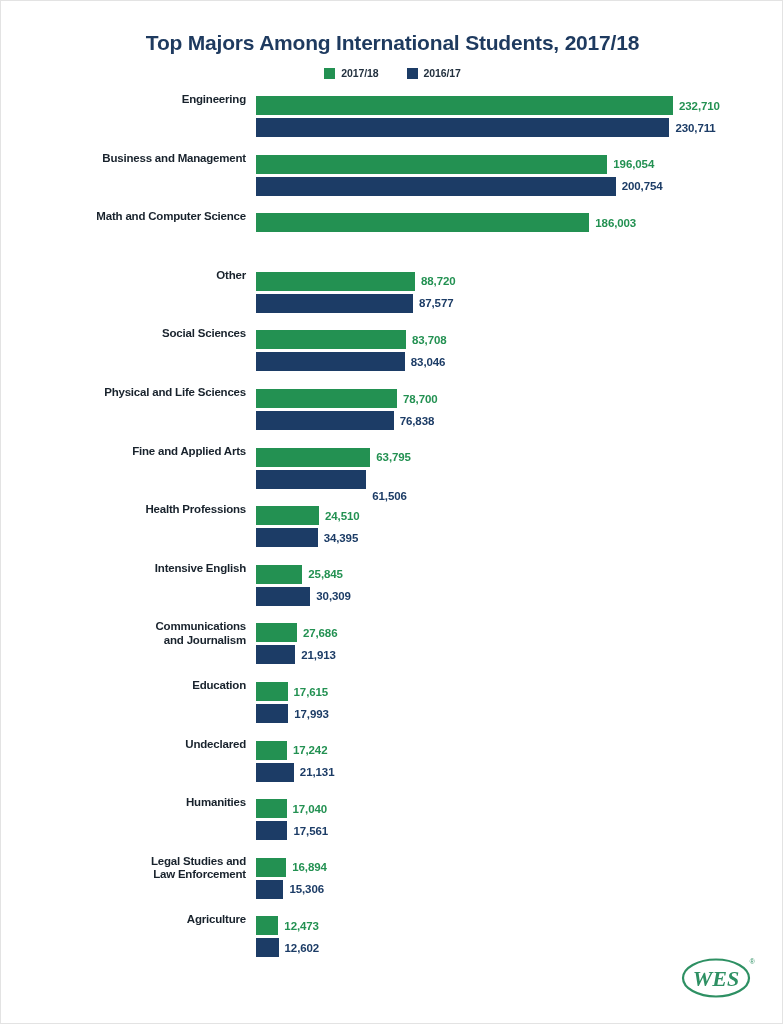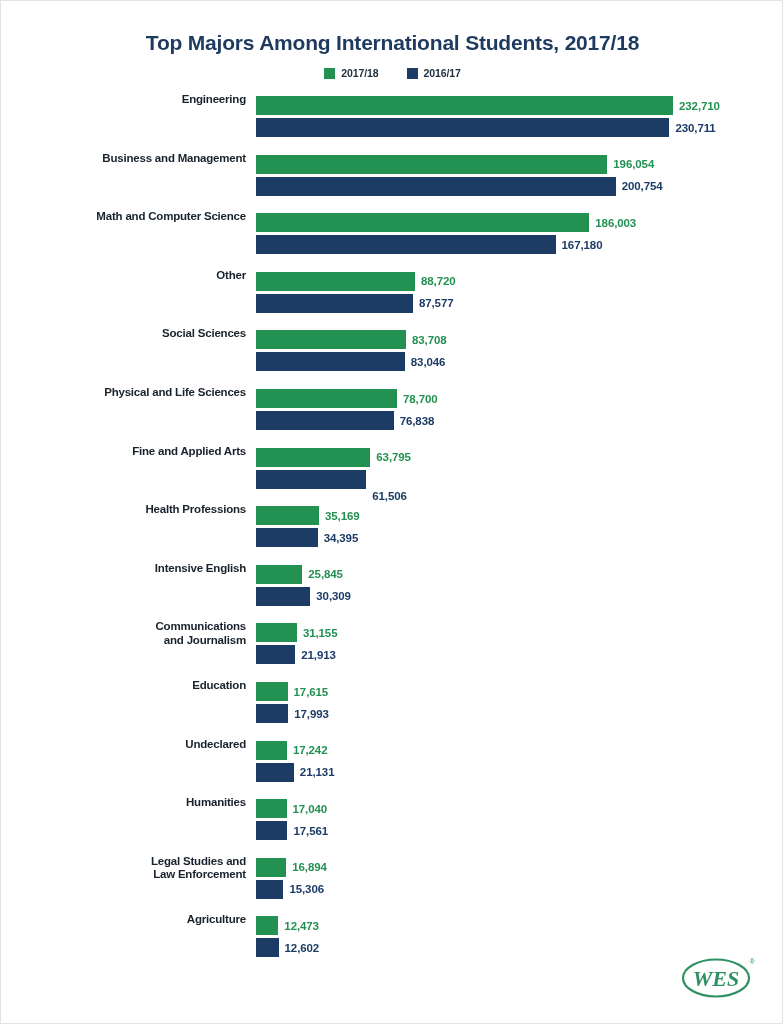--- a/index.html
+++ b/index.html
@@ -183,24 +183,20 @@
       </div>
       <div class="row" style="top: 117.2px;">
         <div class="row-label">
           <span>Math and Computer Science</span>
         </div>
         <div class="bars">
           <div class="bar-line current">
             <span class="bar" style="width: 333.304px; background: rgb(35, 145, 82);"></span>
             <span class="bar-value" style="color: rgb(35, 145, 82);">186,003</span>
           </div>
-          <div class="bar-line previous">
-            <span class="bar" style="width: 299.575px; background: rgb(28, 60, 102);"></span>
-            <span class="bar-value" style="color: rgb(28, 60, 102);">167,180</span>
-          </div>
         </div>
       </div>
       <div class="row" style="top: 175.8px;">
         <div class="row-label">
           <span>Other</span>
         </div>
         <div class="bars">
           <div class="bar-line current">
             <span class="bar" style="width: 158.98px; background: rgb(35, 145, 82);"></span>
             <span class="bar-value" style="color: rgb(35, 145, 82);">88,720</span>
@@ -256,21 +252,21 @@
           </div>
         </div>
       </div>
       <div class="row" style="top: 410.2px;">
         <div class="row-label">
           <span>Health Professions</span>
         </div>
         <div class="bars">
           <div class="bar-line current">
             <span class="bar" style="width: 63.0204px; background: rgb(35, 145, 82);"></span>
-            <span class="bar-value" style="color: rgb(35, 145, 82);">35,169</span>
+            <span class="bar-value" style="color: rgb(35, 145, 82);">24,510</span>
           </div>
           <div class="bar-line previous">
             <span class="bar" style="width: 61.6334px; background: rgb(28, 60, 102);"></span>
             <span class="bar-value" style="color: rgb(28, 60, 102);">34,395</span>
           </div>
         </div>
       </div>
       <div class="row" style="top: 468.8px;">
         <div class="row-label">
           <span>Intensive English</span>
@@ -287,21 +283,21 @@
         </div>
       </div>
       <div class="row" style="top: 527.4px;">
         <div class="row-label">
           <span>Communications</span>
           <span>and Journalism</span>
         </div>
         <div class="bars">
           <div class="bar-line current">
             <span class="bar" style="width: 40.899px; background: rgb(35, 145, 82);"></span>
-            <span class="bar-value" style="color: rgb(35, 145, 82);">31,155</span>
+            <span class="bar-value" style="color: rgb(35, 145, 82);">27,686</span>
           </div>
           <div class="bar-line previous">
             <span class="bar" style="width: 39.2666px; background: rgb(28, 60, 102);"></span>
             <span class="bar-value" style="color: rgb(28, 60, 102);">21,913</span>
           </div>
         </div>
       </div>
       <div class="row" style="top: 586px;">
         <div class="row-label">
           <span>Education</span>

